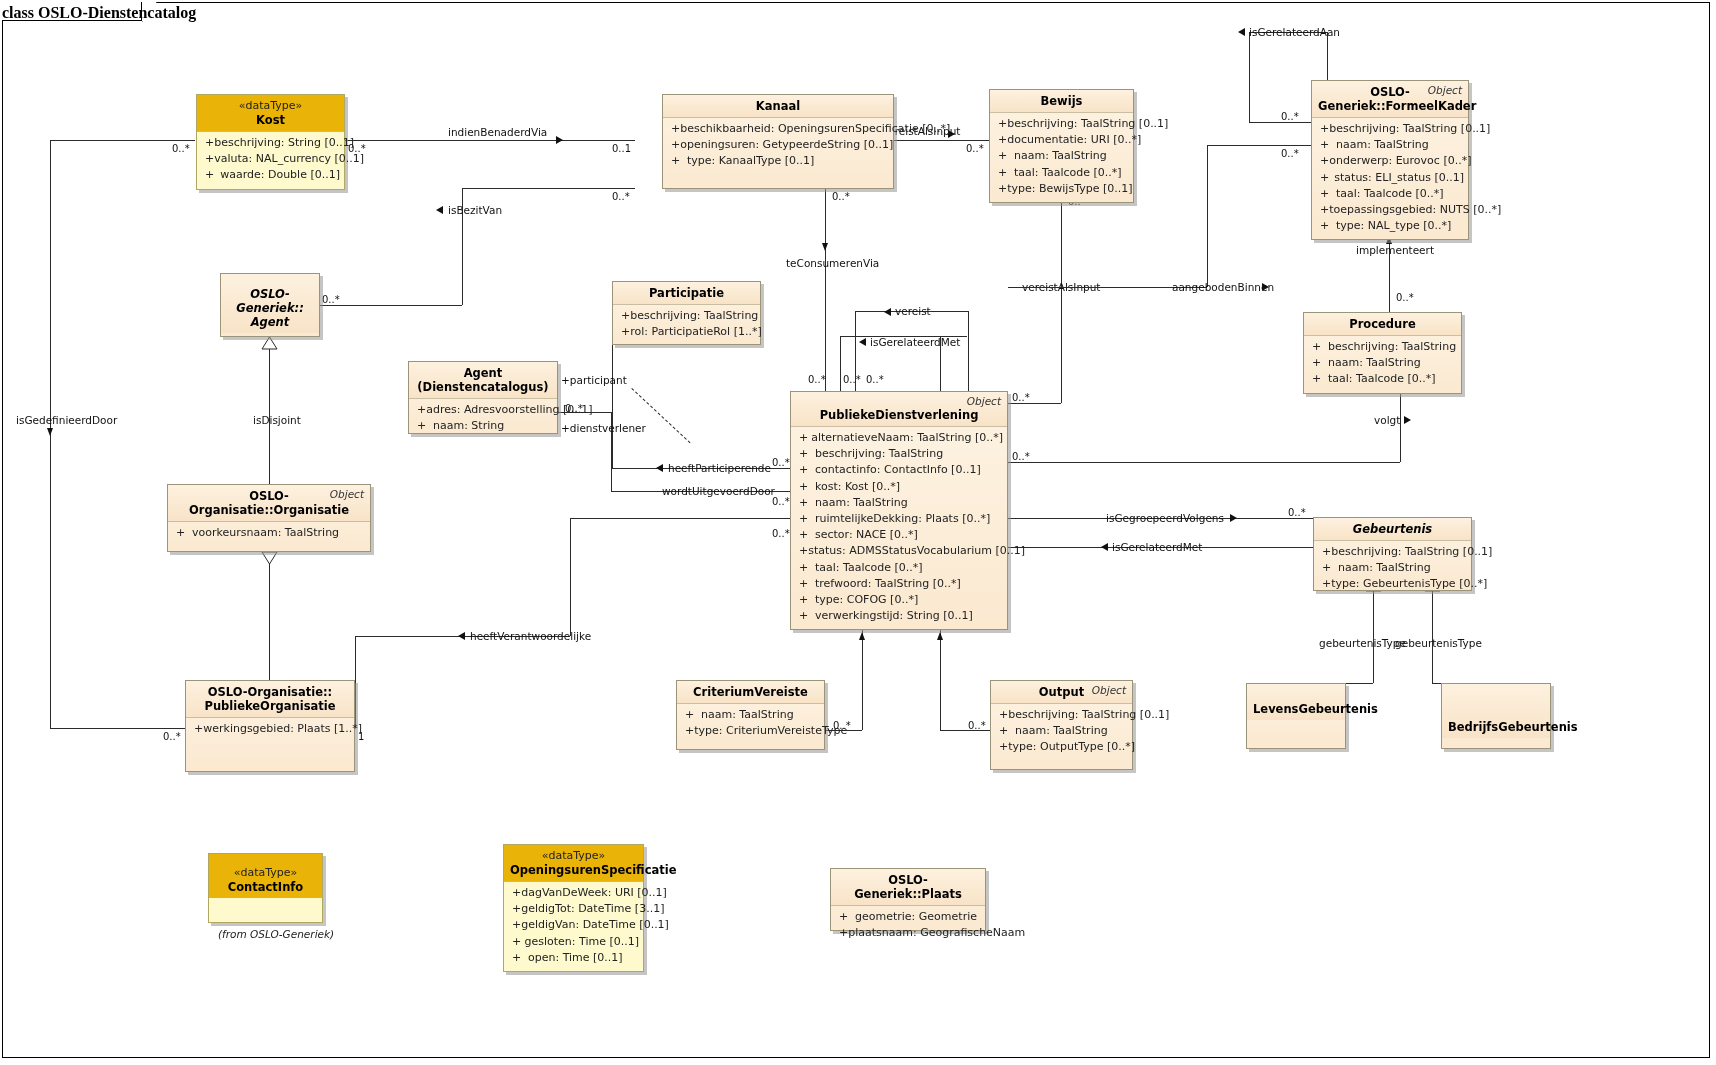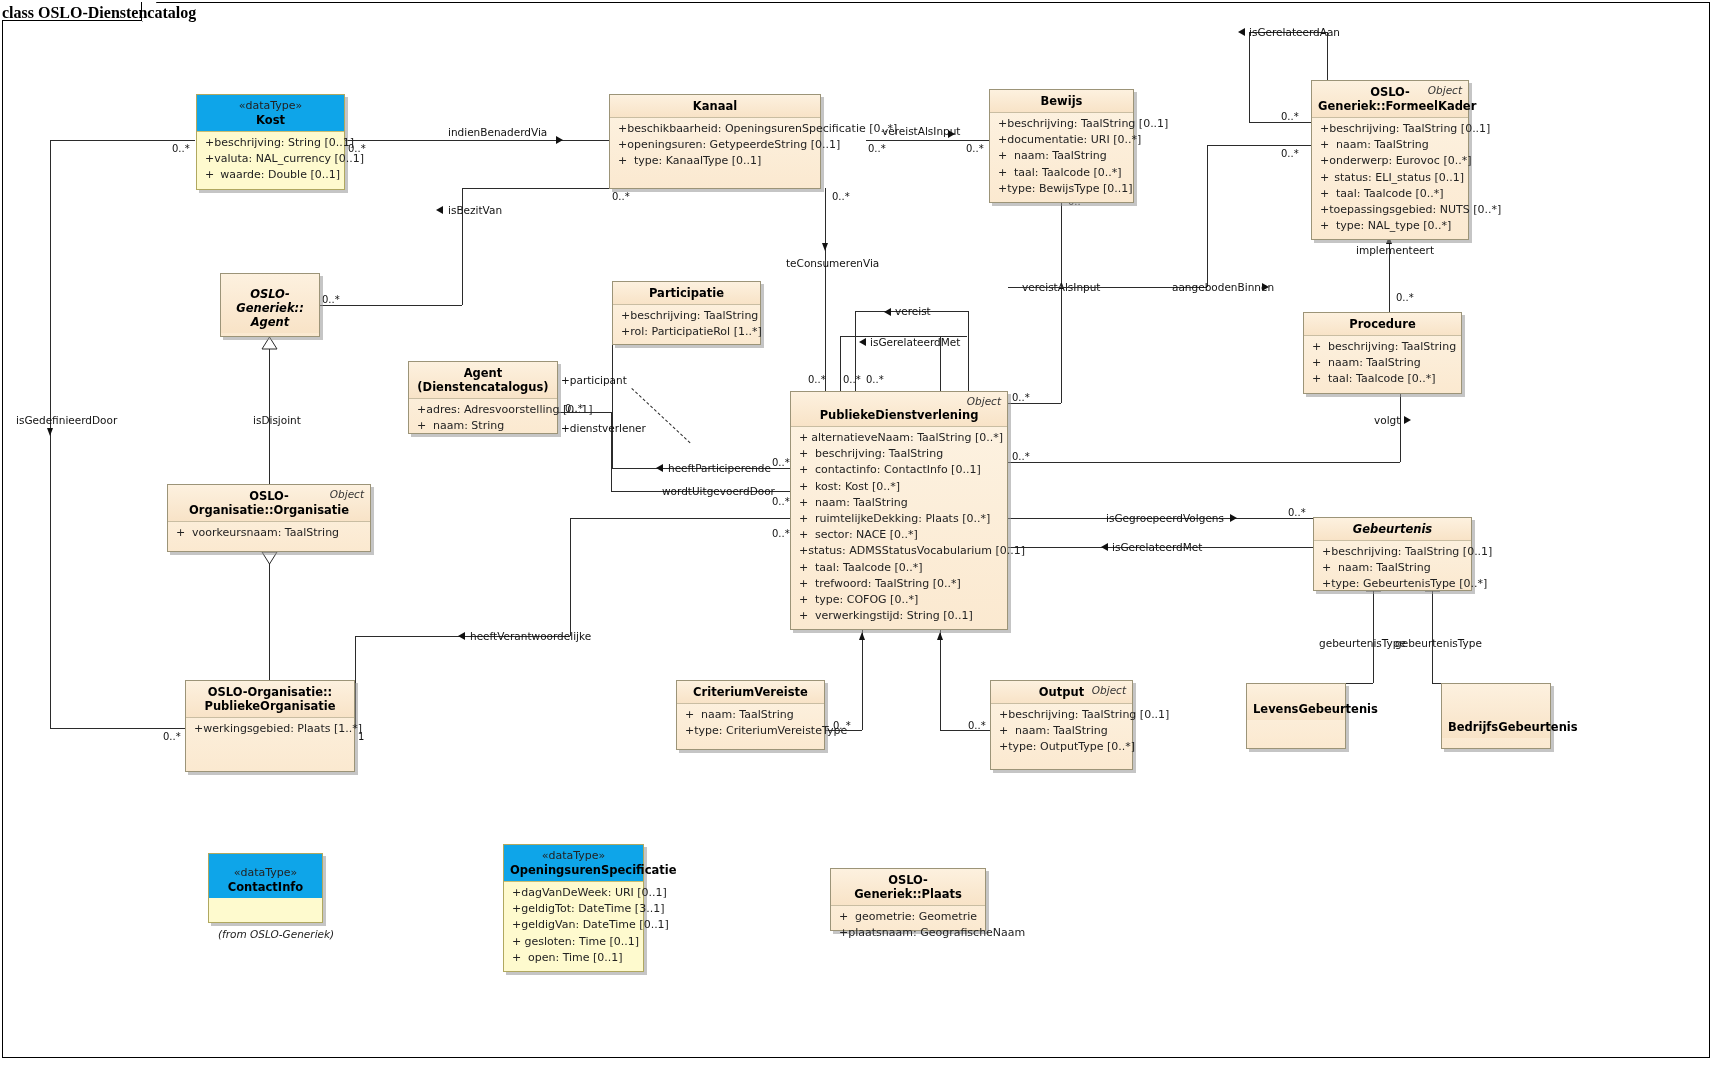--- a/index.html
+++ b/index.html
@@ -9,21 +9,21 @@
   .frame-tab{position:absolute;left:2px;top:2px;height:18px;border:1px solid #000;border-left:none;border-top:none;box-sizing:border-box;background:#fff;}
   .frame-tab-label{position:absolute;left:2px;top:4px;font-size:16px;font-weight:bold;color:#000;white-space:nowrap;font-family:Liberation Serif, serif;}
 
   
   .cls{position:absolute;box-sizing:border-box;border:1px solid #9c9478;
        box-shadow:3px 3px 0 0 rgba(150,150,150,.55);}
   .cls.plain{background:linear-gradient(180deg,#fdf3e3 0%,#fbe9d0 100%);}
   .cls.dt{background:#feface;border:1px solid #b0a860;}
   .cls .hdr{position:relative;padding:4px 6px 4px 6px;text-align:center;}
   .cls.plain .hdr{background:linear-gradient(180deg,#fdf1df 0%,#f8e3c7 100%);border-bottom:1px solid #c9bda2;}
-  .cls.dt .hdr{background:#0ea5e9;border-bottom:1px solid #c9bd70;}
+  .cls.dt .hdr{background:#eab308;border-bottom:1px solid #c9bd70;}
   .cls.nobody .hdr{border-bottom:none;}
   .stereo{font-size:11px;color:#222;line-height:14px;}
   .cname{font-size:11.5px;font-weight:bold;color:#000;line-height:14px;}
   .cname.ital{font-style:italic;}
   .objtag{position:absolute;right:6px;top:3px;font-size:10.5px;font-style:italic;color:#333;}
   .attrs{padding:3px 4px 5px 4px;}
   .attr{font-size:11px;color:#222;line-height:16.2px;white-space:nowrap;display:flex;}
   .attr .plus{width:16px;display:inline-block;color:#222;text-align:left;padding-left:4px;}
   .fromnote{position:absolute;font-size:10.5px;font-style:italic;color:#222;white-space:nowrap;}
 
@@ -229,21 +229,21 @@
           <span class="plus">+</span>
           <span>valuta: NAL_currency [0..1]</span>
         </div>
       <div class="attr">
           <span class="plus">+</span>
           <span>waarde: Double [0..1]</span>
         </div>
     </div>
   </div>
 
-  <div class="cls plain" style="left:609px;top:94px;width:212px;height:95px;">
+  <div class="cls plain" style="left:662px;top:94px;width:232px;height:95px;">
     <div class="hdr">
       <div class="cname">Kanaal</div>
     </div>
     <div class="attrs">
       <div class="attr">
           <span class="plus">+</span>
           <span>beschikbaarheid: OpeningsurenSpecificatie [0..*]</span>
         </div>
       <div class="attr">
           <span class="plus">+</span>

